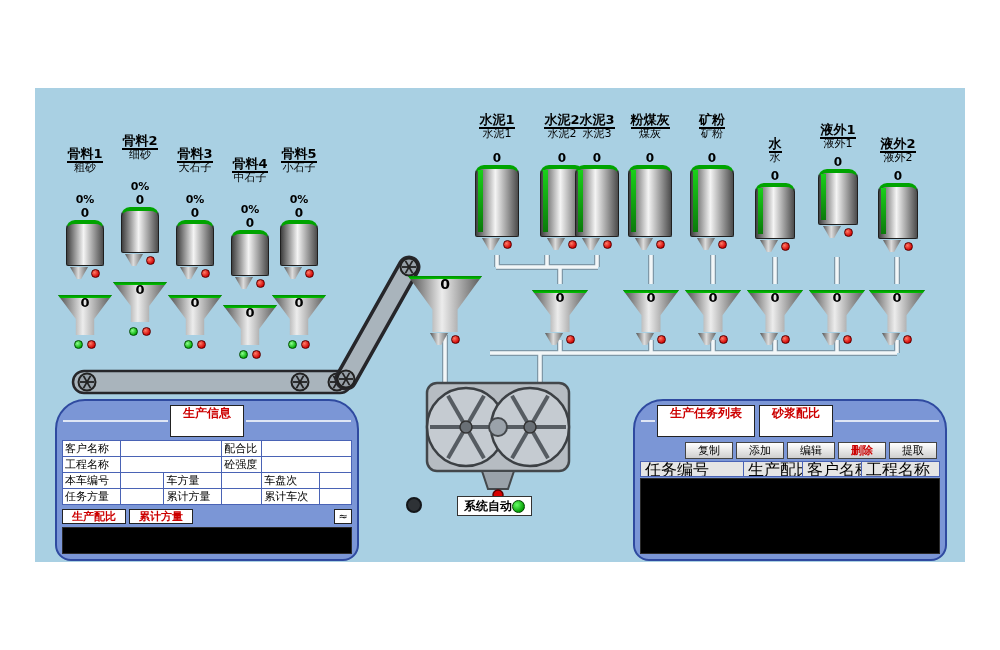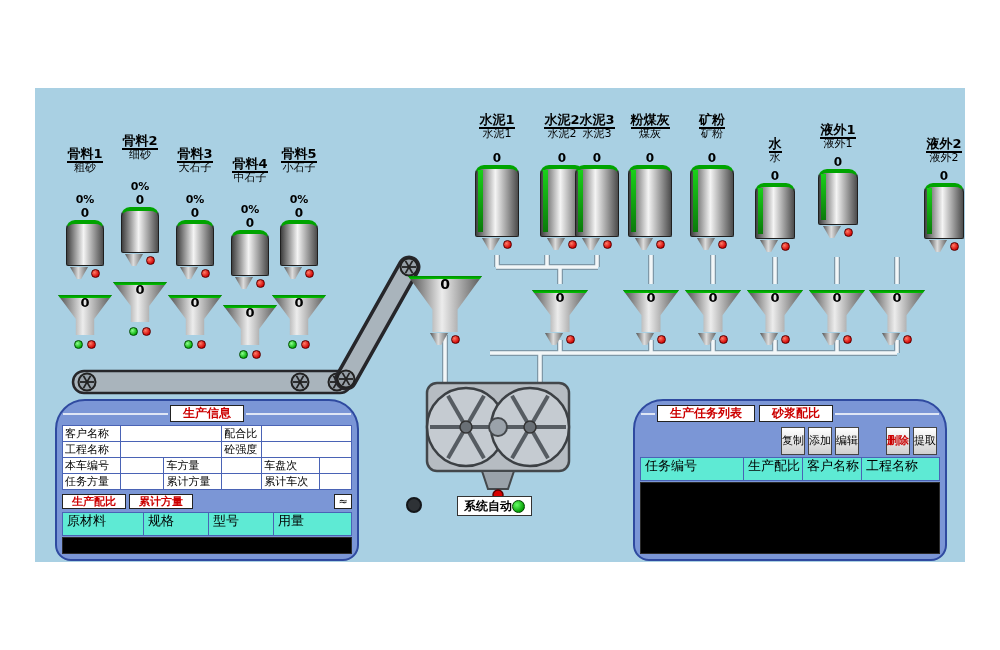--- a/index.html
+++ b/index.html
@@ -47,42 +47,42 @@
   .status-box { position:absolute; left:457px; top:496px; z-index:2; display:flex; align-items:center; 
           background:#fff; border:1px solid #333; padding:0 6px; height:18px; font-size:12px; font-weight:bold; }
   .status-dot { width:11px; height:11px; border-radius:50%;
           background:radial-gradient(circle at 35% 35%,#66ff66,#009900 75%); border:1px solid #004400; }
 
   .panel { position:absolute; z-index:2; background:#7b96d6; border:2px solid #2f4aa0;
           display:flex; flex-direction:column; box-sizing:border-box; border-radius:30px 30px 16px 16px; overflow:hidden; }
   .panel-head { display:flex; align-items:center; margin:4px 6px 2px; }
   .hline { flex:1; height:2px; background:#dfe6f5; }
   .htab { background:#fff; border:1px solid #222; color:#cc0000; font-weight:bold; font-size:12px;
-          line-height:15px; height:17px; padding:0 12px; margin:0 2px; box-sizing:border-box; white-space:nowrap; }
+          line-height:15px; height:32px; padding:0 12px; margin:0 2px; box-sizing:border-box; white-space:nowrap; }
 
   table.grid { border-collapse:collapse; table-layout:fixed; margin:1px 5px 0; }
   .grid td { border:1px solid #4a63b5; background:#fff; height:15px; font-size:11px; padding:0 2px;
           white-space:nowrap; overflow:hidden; box-sizing:border-box; color:#000; }
 
   .tab-row { display:flex; align-items:center; gap:3px; padding:4px 5px 2px; }
   .tab { background:#fff; border:1px solid #222; color:#cc0000; font-weight:bold; font-size:11px;
           height:15px; line-height:14px; padding:0 9px; box-sizing:border-box; cursor:pointer; white-space:nowrap; }
   .scroll-box { margin-left:auto; width:18px; height:15px; background:#fff; border:1px solid #222;
           font-size:11px; line-height:13px; text-align:center; box-sizing:border-box; cursor:pointer; }
 
   .thead { display:flex; margin:1px 5px 0; }
-  .thead span { background:#5eead4; border:1px solid #4a63b5; font-size:13px; height:24px; line-height:15px;
+  .thead span { background:#e5e5e5; border:1px solid #4a63b5; font-size:16px; height:16px; line-height:15px;
           padding-left:4px; box-sizing:border-box; white-space:nowrap; overflow:hidden; }
   .thead span + span { margin-left:-1px; }
   .black { background:#000; flex:1; margin:1px 5px 5px; border:1px solid #2a2a2a; }
 
   .btn-row { display:flex; justify-content:flex-end; align-items:center; gap:3px; padding:3px 8px 1px; }
-  .btn { font-family:inherit; font-size:11px; height:28px; line-height:14px; padding:0 0;
+  .btn { font-family:inherit; font-size:11px; height:17px; line-height:14px; padding:0 12px;
           background:linear-gradient(#ffffff,#cfcfcf); border:1px solid #444; cursor:pointer; color:#000; }
-  .btn.danger { color:#cc0000; font-weight:bold;margin-left:24px; }
+  .btn.danger { color:#cc0000; font-weight:bold; }
 </style>
 </head>
 <body>
 
 <div class="stage">
   <div class="canvas"></div>
 
   <svg class="overlay" viewBox="0 0 1000 650">
     <g>
       <path fill="none" stroke="#7e98a8" stroke-width="6" d="M497,255 L497,267 M547,255 L547,267 M597,255 L597,267 M496,267 L598,267 M560,267 L560,284 M651,255 L651,284 M713,255 L713,284 M775,257 L775,284 M837,257 L837,284 M897,257 L897,284 M560,340 L560,353 M651,340 L651,353 M713,340 L713,353 M775,340 L775,353 M837,340 L837,353 M897,340 L897,353 M490,353 L897,353 M540,353 L540,385 M445,335 L445,385"></path>
@@ -298,21 +298,21 @@
   <div class="bin liq" style="left:810px;top:122px">
     <div class="bin-title"><span class="u">液外1</span></div>
     <div class="bin-sub">液外1</div>
     <div class="bin-val">0</div>
     <div class="silo md lvl"></div>
     <div class="cone-row">
         <i class="cone"></i>
         <i class="dot red"></i>
       </div>
   </div>
-  <div class="bin liq" style="left:916px;top:136px">
+  <div class="bin liq" style="left:870px;top:136px">
     <div class="bin-title"><span class="u">液外2</span></div>
     <div class="bin-sub">液外2</div>
     <div class="bin-val">0</div>
     <div class="silo md lvl"></div>
     <div class="cone-row">
         <i class="cone"></i>
         <i class="dot red"></i>
       </div>
   </div>
 
@@ -429,26 +429,20 @@
         <td>累计车次</td>
         <td></td>
       </tr>
     </tbody>
       </table>
     <div class="tab-row">
       <span class="tab">生产配比</span>
       <span class="tab">累计方量</span>
       <span class="scroll-box">≈</span>
     </div>
-    <div class="thead">
-      <span style="width:82px">原材料</span>
-      <span style="width:66px">规格</span>
-      <span style="width:66px">型号</span>
-      <span style="flex:1">用量</span>
-    </div>
     <div class="black"></div>
   </div>
 
   <div class="panel" style="left:633px;top:399px;width:314px;height:162px">
     <div class="panel-head">
       <span class="hline" style="max-width:14px"></span>
       <span class="htab">生产任务列表</span>
       <span class="htab">砂浆配比</span>
       <span class="hline"></span>
     </div>

